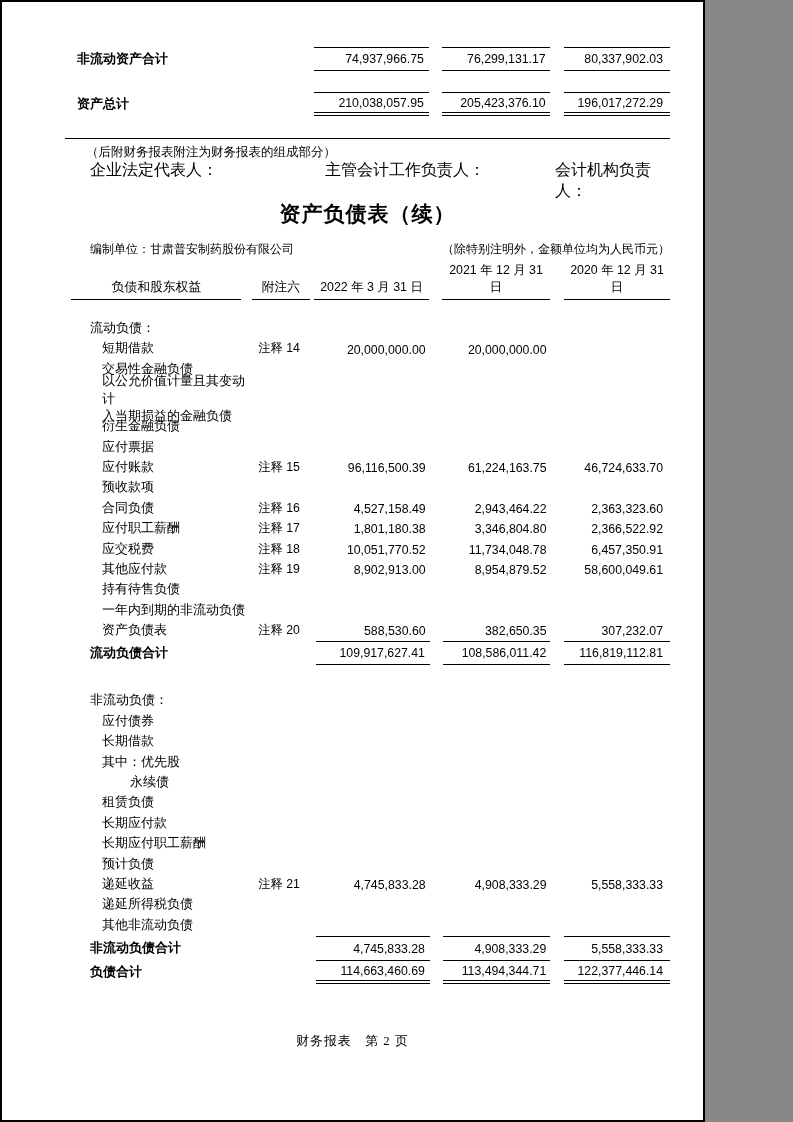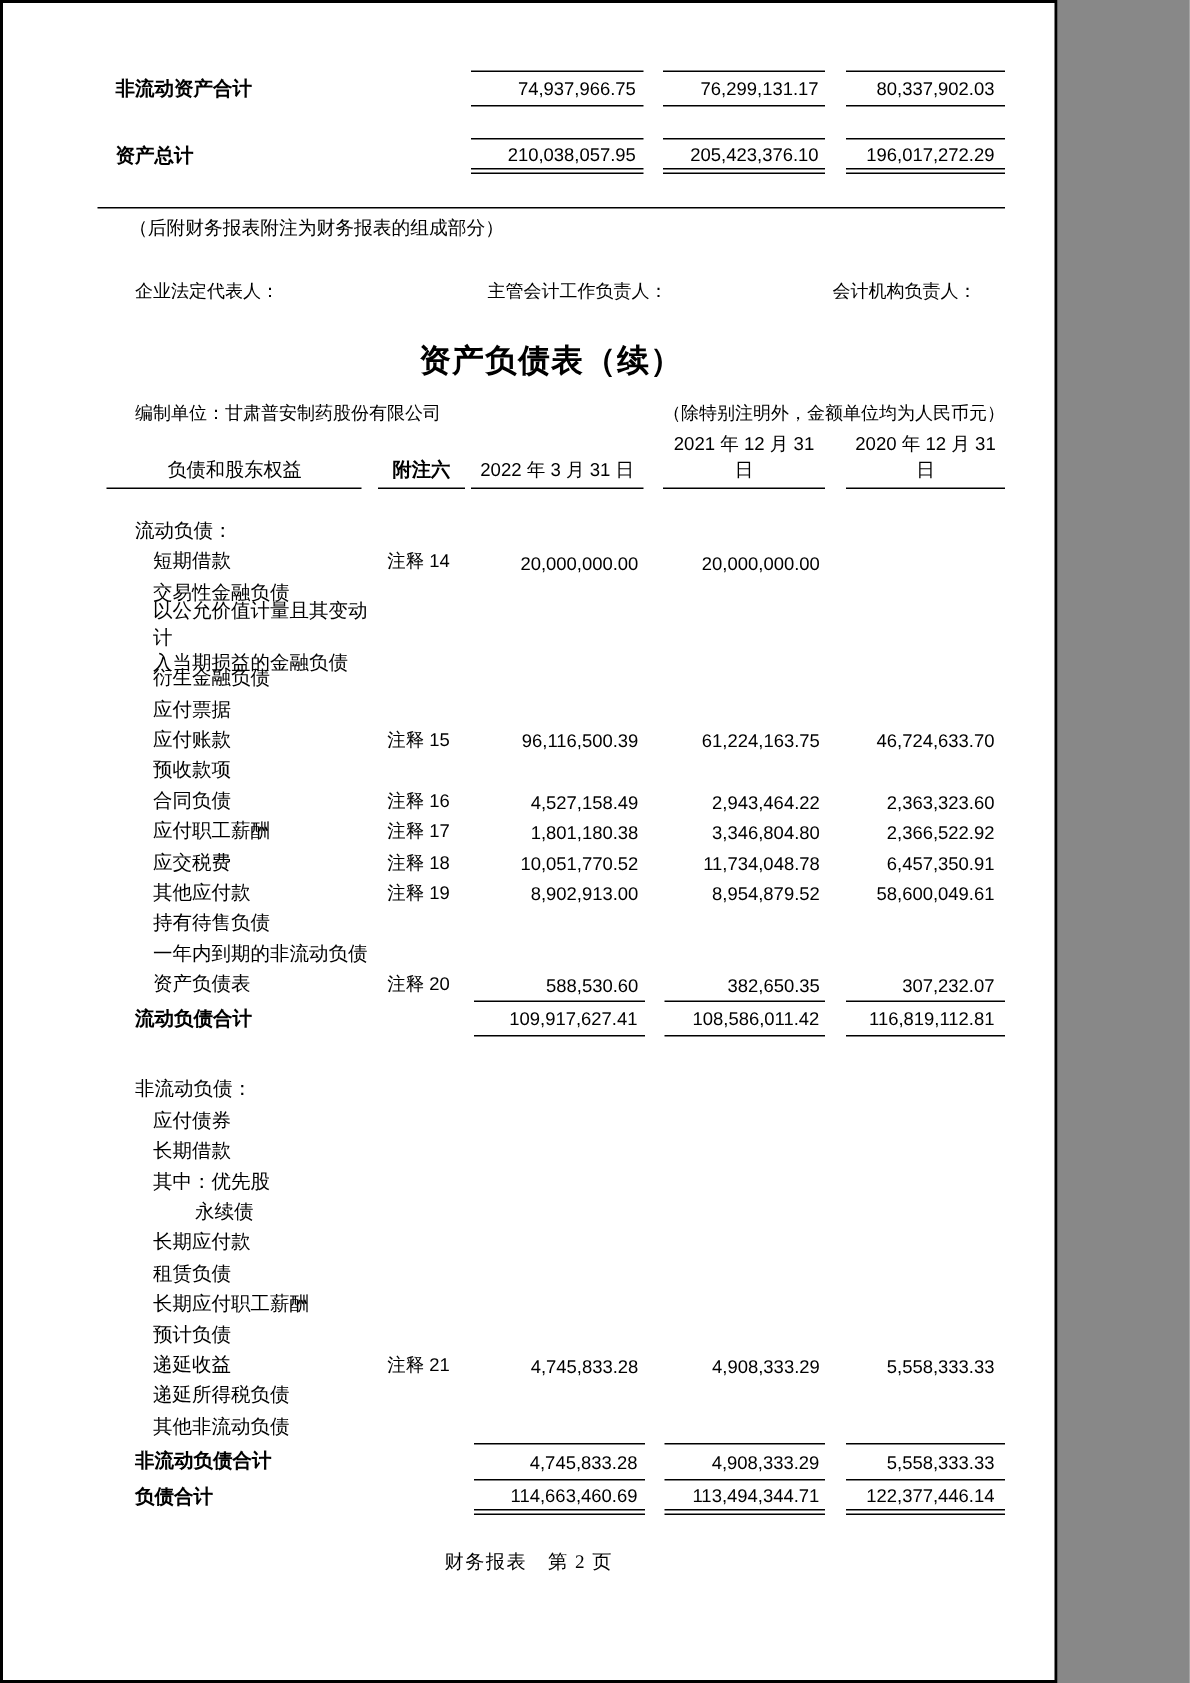--- a/index.html
+++ b/index.html
@@ -22,33 +22,33 @@
   
   .top-block{padding-top:45px;}
   .sum-row{display:flex;height:24px;align-items:center;}
   .sum-row + .sum-row{margin-top:21px;}
   .c-labwide{width:282px;box-sizing:border-box;padding-left:12px;font-weight:bold;}
   .sum-row .c-val{border-top:1.5px solid #000;border-bottom:1.5px solid #000;}
   .sum-row.dbl .c-val{border-bottom:4px double #000;}
   .sep-line{border-top:1.8px solid #000;margin-top:22px;height:0;}
   .appendix{margin-top:5px;line-height:16px;padding-left:21px;font-size:12.5px;}
   
-  .sig-row{position:relative;margin-top:26px;height:16px;font-size:12px;}
+  .sig-row{position:relative;height:16px;font-size:16px;}
   .sig-row span{position:absolute;top:0;}
   .sig-1{left:25px;} .sig-2{left:260px;} .sig-3{left:490px;}
   
   .title{margin:24px 0 0 0;text-align:center;font-size:21px;font-weight:bold;line-height:29px;letter-spacing:1px;}
   .subtitle{margin-top:12px;display:flex;justify-content:space-between;line-height:16px;font-size:12px;}
   .subtitle .left{padding-left:25px;}
   
   .th-row{margin-top:19px;display:flex;align-items:flex-end;height:24px;font-size:12.8px;}
   .th-lab{width:207px;text-align:center;}
   .th-lab .u{display:inline-block;width:170px;border-bottom:1.5px solid #000;padding-bottom:3px;}
   .th-note{width:75px;text-align:center;}
-  .th-note .u{display:inline-block;width:58px;border-bottom:1.5px solid #000;padding-bottom:3px;font-weight:bold;}
+  .th-note .u{display:inline-block;width:58px;border-bottom:1.5px solid #000;padding-bottom:3px;}
   .th-val{box-sizing:border-box;text-align:center;border-bottom:1.5px solid #000;padding-bottom:3px;font-family:"Liberation Sans","Liberation Serif",sans-serif;font-size:12.4px;}
   .th-v1{width:130px;} .th-v2{width:122px;} .th-v3{width:120px;}
   
   .t-body{margin-top:19px;}
   .t-row.section .c-lab{padding-left:25px;}
   .t-row.item .c-lab{padding-left:37px;}
   .t-row.item-sub .c-lab{padding-left:65px;}
   .t-row.total{height:24px;align-items:center;}
   .t-row.total .c-lab{padding-left:25px;font-weight:bold;}
   .t-row.spacer{height:26px;}
@@ -299,30 +299,30 @@
         <div class="t-row item-sub">
           <div class="c-lab">永续债</div>
           <div class="c-note"></div>
           <div class="c-val c-v1"></div>
           <div class="g1"></div>
           <div class="c-val c-v2"></div>
           <div class="g2"></div>
           <div class="c-val c-v3"></div>
         </div>
         <div class="t-row item">
+          <div class="c-lab">租赁负债</div>
+          <div class="c-note"></div>
+          <div class="c-val c-v1"></div>
+          <div class="g1"></div>
+          <div class="c-val c-v2"></div>
+          <div class="g2"></div>
+          <div class="c-val c-v3"></div>
+        </div>
+        <div class="t-row item">
           <div class="c-lab">长期应付款</div>
-          <div class="c-note"></div>
-          <div class="c-val c-v1"></div>
-          <div class="g1"></div>
-          <div class="c-val c-v2"></div>
-          <div class="g2"></div>
-          <div class="c-val c-v3"></div>
-        </div>
-        <div class="t-row item">
-          <div class="c-lab">租赁负债</div>
           <div class="c-note"></div>
           <div class="c-val c-v1"></div>
           <div class="g1"></div>
           <div class="c-val c-v2"></div>
           <div class="g2"></div>
           <div class="c-val c-v3"></div>
         </div>
         <div class="t-row item">
           <div class="c-lab">长期应付职工薪酬</div>
           <div class="c-note"></div>

